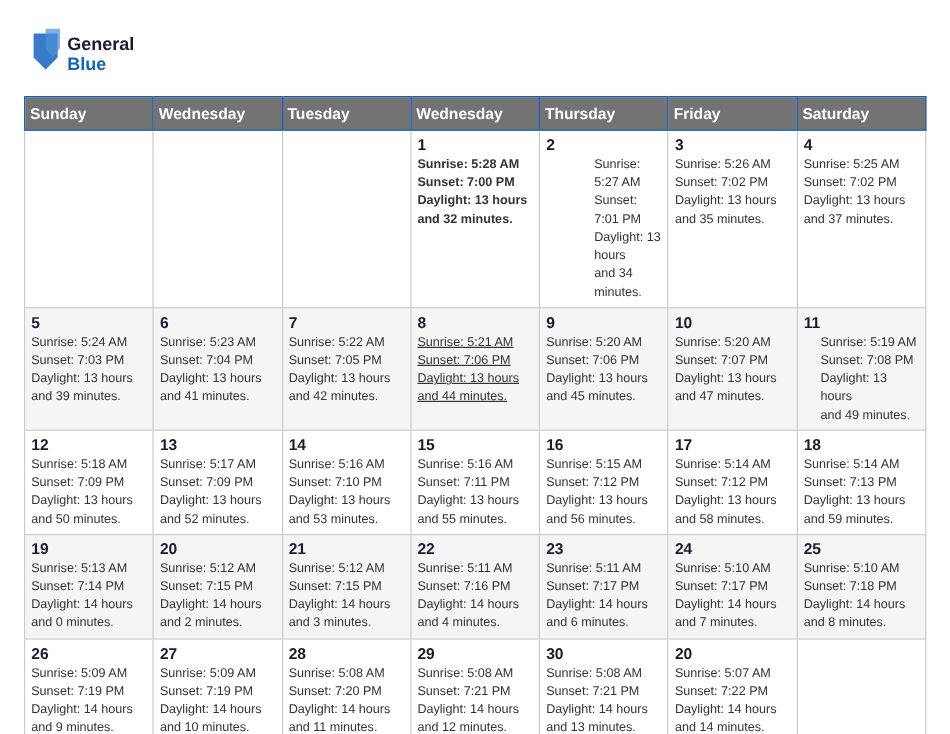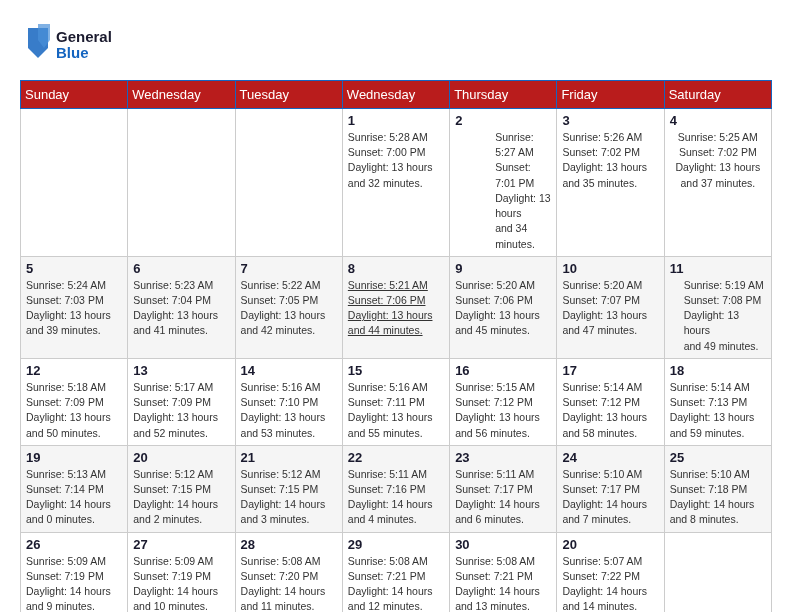--- a/index.html
+++ b/index.html
@@ -32,24 +32,24 @@
     .location {
       font-size: 16px;
       color: #333;
     }
     table {
       width: 100%;
       border-collapse: collapse;
       table-layout: fixed;
     }
     thead tr th {
-      background: #b91c1c;
+      background: #737373;
       color: #fff;
       font-size: 13px;
-      font-weight: normal;
+      font-weight: bold;
       padding: 6px 4px;
       text-align: left;
       border: 1px solid #1565c0;
     }
     tbody tr td {
       border: 1px solid #ccc;
       vertical-align: top;
       padding: 4px 5px;
       min-height: 80px;
       height: 85px;
@@ -104,42 +104,42 @@
         <th>Saturday</th>
       </tr>
   </thead>
   <tbody id="calendar-body">
       <tr>
         <td class="empty-cell"></td>
         <td class="empty-cell"></td>
         <td class="empty-cell"></td>
         <td>
           <div class="day-number">1</div>
-          <div class="day-info" style="white-space: pre-line;">Sunrise: 5:28 AM
+          <div class="day-info" style="white-space: pre-line; font-weight: bold;">Sunrise: 5:28 AM
 Sunset: 7:00 PM
 Daylight: 13 hours
 and 32 minutes.</div>
         </td>
         <td>
           <div class="day-number">2</div>
           <div class="day-info" style="white-space: pre-line; margin-left: 40px;">Sunrise: 5:27 AM
 Sunset: 7:01 PM
 Daylight: 13 hours
 and 34 minutes.</div>
         </td>
         <td>
           <div class="day-number">3</div>
           <div class="day-info" style="white-space: pre-line;">Sunrise: 5:26 AM
 Sunset: 7:02 PM
 Daylight: 13 hours
 and 35 minutes.</div>
         </td>
         <td>
           <div class="day-number">4</div>
-          <div class="day-info" style="white-space: pre-line; text-align: center;">Sunrise: 5:25 AM
+          <div class="day-info" style="white-space: pre-line;">Sunrise: 5:25 AM
 Sunset: 7:02 PM
 Daylight: 13 hours
 and 37 minutes.</div>
         </td>
       </tr>
       <tr>
         <td>
           <div class="day-number">5</div>
           <div class="day-info" style="white-space: pre-line;">Sunrise: 5:24 AM
 Sunset: 7:03 PM

